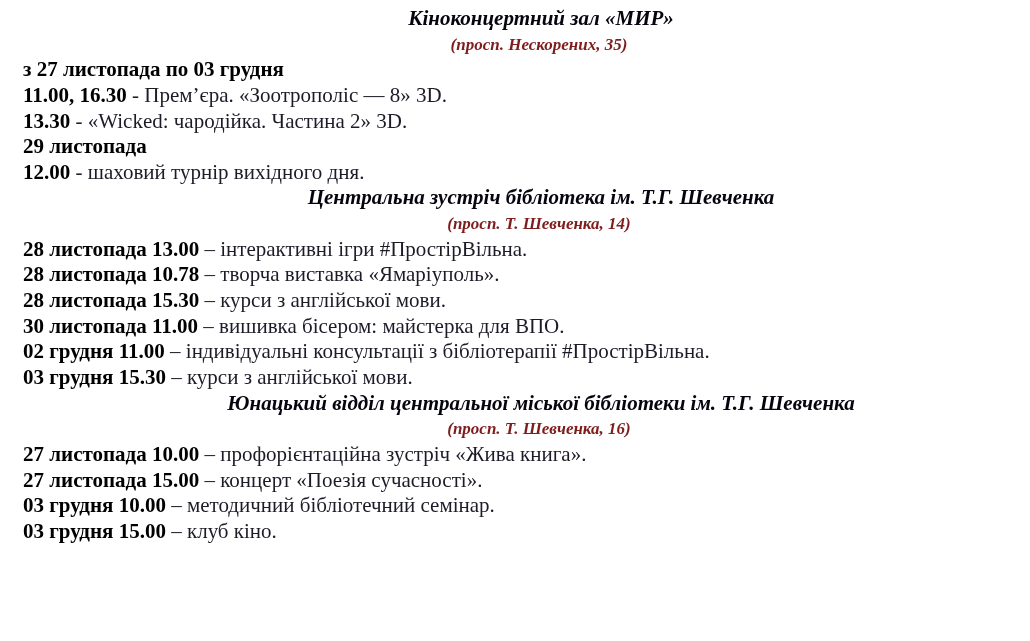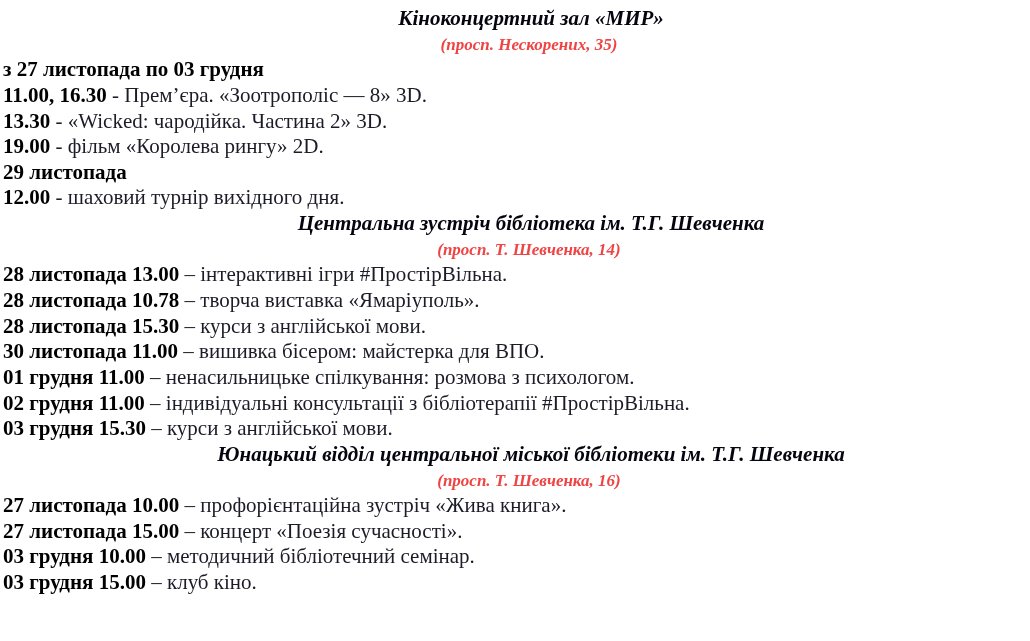--- a/index.html
+++ b/index.html
@@ -16,36 +16,37 @@
     font-family: "Liberation Serif", "DejaVu Serif", serif;
     padding-top: 6px;
     color: #1c1c28;
   }
   .line {
     height: 25.65px;
     line-height: 25.65px;
     padding-left: 3px;
     font-size: 21px;
     white-space: pre;
+    margin-left: 20px;
   }
   .center {
     text-align: center;
     padding-left: 32px;
   }
   .sect-title {
     font-weight: bold;
     font-style: italic;
     font-size: 21px;
     color: #05050f;
   }
   .sect-addr {
     font-weight: bold;
     font-style: italic;
     font-size: 17px;
-    color: #ef4444;
+    color: #7f1d1d;
     padding-left: 28px;
   }
   .b {
     font-weight: bold;
     color: #000000;
     text-align: right;
   }
   .t, .sep {
     color: #1c1c28;
   }
@@ -54,32 +55,30 @@
 <body>
 
 <div class="doc">
 
   <div class="line center sect-title">Кіноконцертний зал «МИР»</div>
   <div class="line center sect-addr">(просп. Нескорених, 35)</div>
 
   <div class="line"><span class="b">з 27 листопада по 03 грудня</span><span class="sep"></span><span class="t"></span></div>
   <div class="line"><span class="b">11.00, 16.30</span><span class="sep"> - </span><span class="t">Прем’єра. «Зоотрополіс — 8» 3D.</span></div>
   <div class="line"><span class="b">13.30</span><span class="sep"> - </span><span class="t">«Wicked: чародійка. Частина 2» 3D.</span></div>
-  <div class="line"><span class="b">19.00</span><span class="sep"> - </span><span class="t">фільм «Королева рингу» 2D.</span></div>
   <div class="line"><span class="b">29 листопада</span><span class="sep"></span><span class="t"></span></div>
   <div class="line"><span class="b">12.00</span><span class="sep"> - </span><span class="t">шаховий турнір вихідного дня.</span></div>
 
   <div class="line center sect-title">Центральна зустріч бібліотека ім. Т.Г. Шевченка</div>
   <div class="line center sect-addr">(просп. Т. Шевченка, 14)</div>
 
   <div class="line"><span class="b">28 листопада 13.00</span><span class="sep"> – </span><span class="t">інтерактивні ігри #ПростірВільна.</span></div>
   <div class="line"><span class="b">28 листопада 10.78</span><span class="sep"> – </span><span class="t">творча виставка «Ямаріуполь».</span></div>
   <div class="line"><span class="b">28 листопада 15.30</span><span class="sep"> – </span><span class="t">курси з англійської мови.</span></div>
   <div class="line"><span class="b">30 листопада 11.00</span><span class="sep"> – </span><span class="t">вишивка бісером: майстерка для ВПО.</span></div>
-  <div class="line"><span class="b">01 грудня 11.00</span><span class="sep"> – </span><span class="t">ненасильницьке спілкування: розмова з психологом.</span></div>
   <div class="line"><span class="b">02 грудня 11.00</span><span class="sep"> – </span><span class="t">індивідуальні консультації з бібліотерапії #ПростірВільна.</span></div>
   <div class="line"><span class="b">03 грудня 15.30</span><span class="sep"> – </span><span class="t">курси з англійської мови.</span></div>
 
   <div class="line center sect-title">Юнацький відділ центральної міської бібліотеки ім. Т.Г. Шевченка</div>
   <div class="line center sect-addr">(просп. Т. Шевченка, 16)</div>
 
   <div class="line"><span class="b">27 листопада 10.00</span><span class="sep"> – </span><span class="t">профорієнтаційна зустріч «Жива книга».</span></div>
   <div class="line"><span class="b">27 листопада 15.00</span><span class="sep"> – </span><span class="t">концерт «Поезія сучасності».</span></div>
   <div class="line"><span class="b">03 грудня 10.00</span><span class="sep"> – </span><span class="t">методичний бібліотечний семінар.</span></div>
   <div class="line"><span class="b">03 грудня 15.00</span><span class="sep"> – </span><span class="t">клуб кіно.</span></div>

